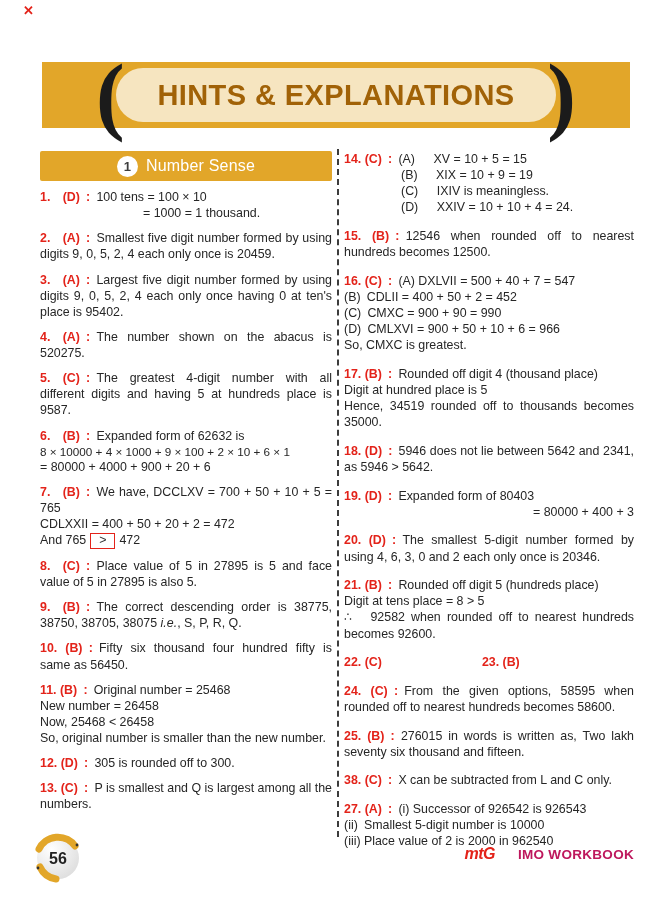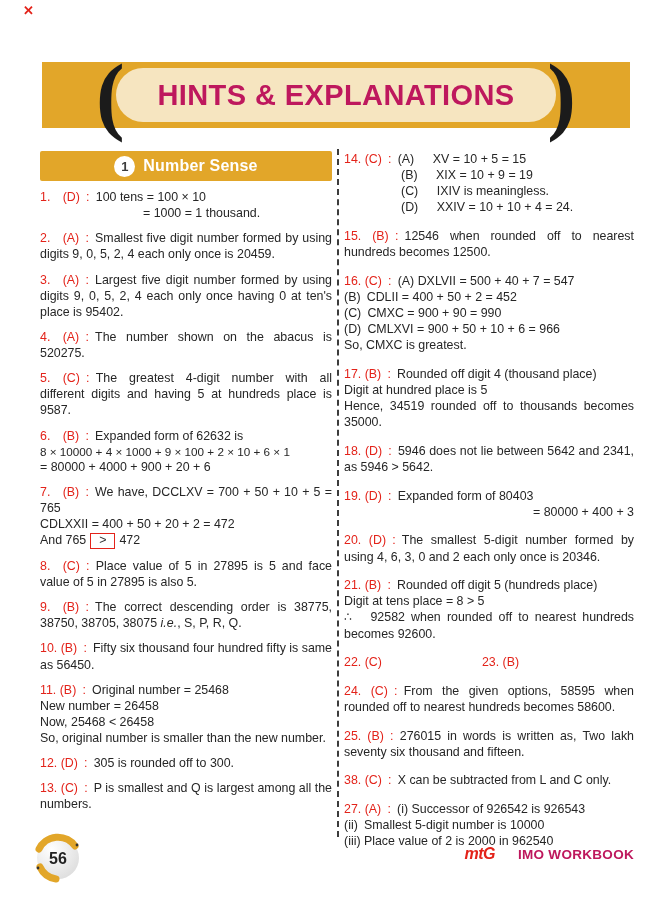--- a/index.html
+++ b/index.html
@@ -17,42 +17,42 @@
     position:relative;background:#f6e5c0;height:54px;width:440px;border-radius:28px;
     display:flex;align-items:center;justify-content:center;
   }
   .paren{
     position:absolute;top:50%;font-family:"Liberation Serif",serif;font-weight:bold;
     font-size:86px;color:#1b1b1b;line-height:0;transform:translateY(-6%);
   }
   .paren-left{left:-20px;}
   .paren-right{right:-20px;}
   .page-title{
-    margin:12px;font-size:29px;font-weight:bold;letter-spacing:0.4px;color:#be185d;white-space:nowrap;
+    margin:12px;font-size:29px;font-weight:bold;letter-spacing:0.4px;color:#a16207;white-space:nowrap;
   }
   
   .section-bar{
     position:absolute;left:40px;top:151px;width:292px;height:30px;background:#e2a629;
     display:flex;align-items:center;justify-content:center;gap:8px;border-radius:2px;
   }
   .section-circle{
     width:21px;height:21px;border-radius:50%;background:#ffffff;color:#3d3d3d;
     font-weight:bold;font-size:13px;display:flex;align-items:center;justify-content:center;
   }
-  .section-title{color:#ffffff;font-weight:bold;font-size:16px;letter-spacing:0.2px;}
+  .section-title{color:#ffffff;font-weight:normal;font-size:16px;letter-spacing:0.2px;}
   
   .col{position:absolute;width:292px;}
   .col-left{left:40px;top:189px;}
   .col-right{left:344px;top:151px;width:290px;}
   .divider{position:absolute;left:337px;top:149px;height:688px;border-left:2px dashed #3c3c3c;}
   .solution{font-size:12.4px;line-height:1.3;color:#262626;}
   .col-left .solution{margin-bottom:9px;}
   .col-right .solution{margin-bottom:12.5px;}
   .solution p{margin:0;text-align:justify;}
-  .sol-label{color:#e3231a;font-weight:normal;white-space:pre;}
+  .sol-label{color:#e3231a;font-weight:bold;white-space:pre;}
   .boxed{
     display:inline-block;border:1.5px solid #e3231a;padding:0 8px;margin:0 4px;
     line-height:1.1;color:#333;
   }
   .small-line{font-size:11.7px;white-space:nowrap;text-align:left !important;}
   .pair-line{text-align:left !important;}
   .pair-gap{margin-left:100px;}
   
   .page-badge{position:absolute;left:32px;top:832px;width:52px;height:52px;}
   .footer-right{

